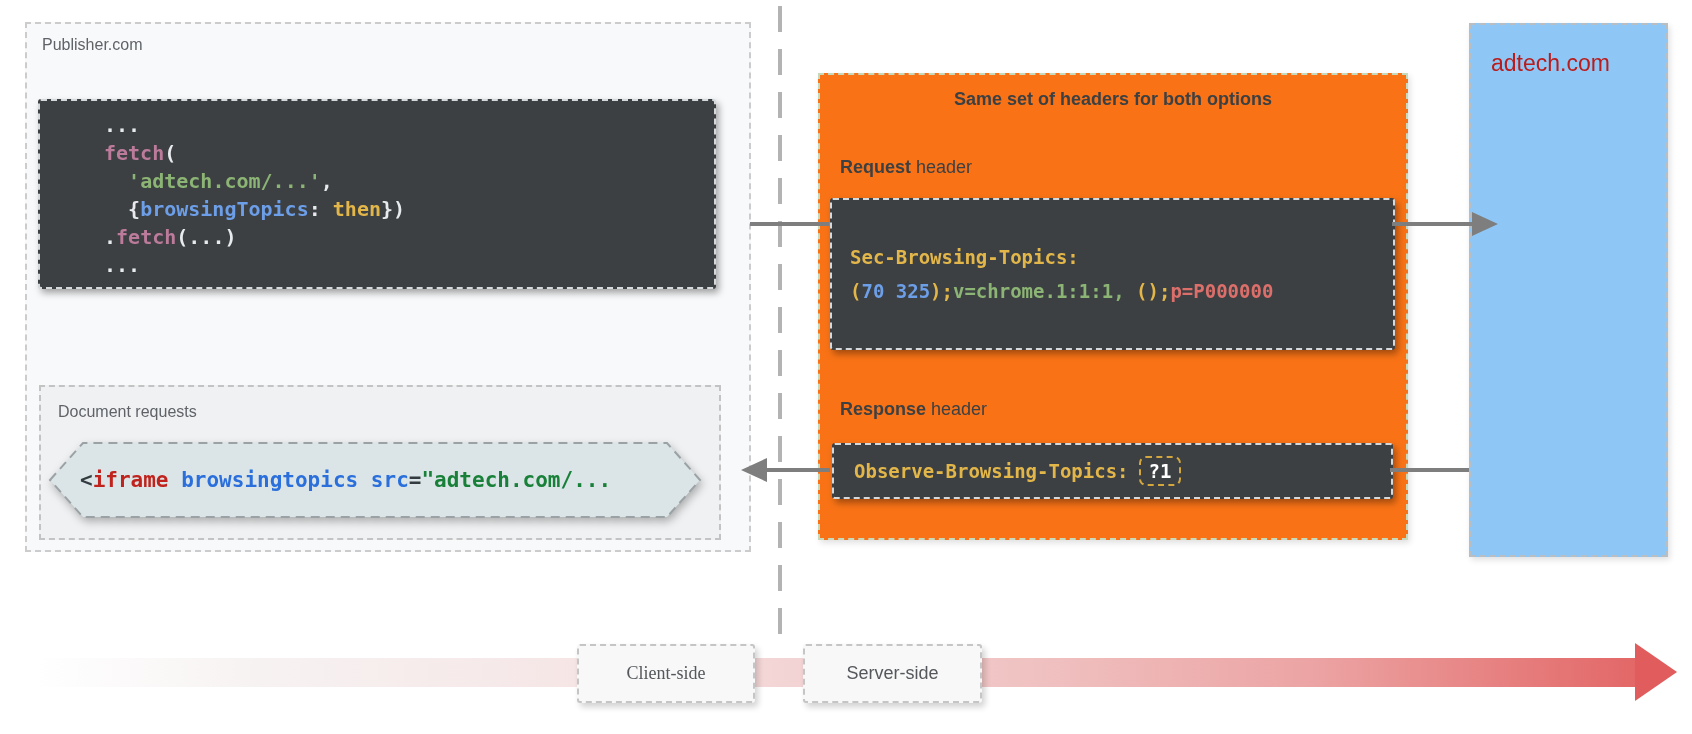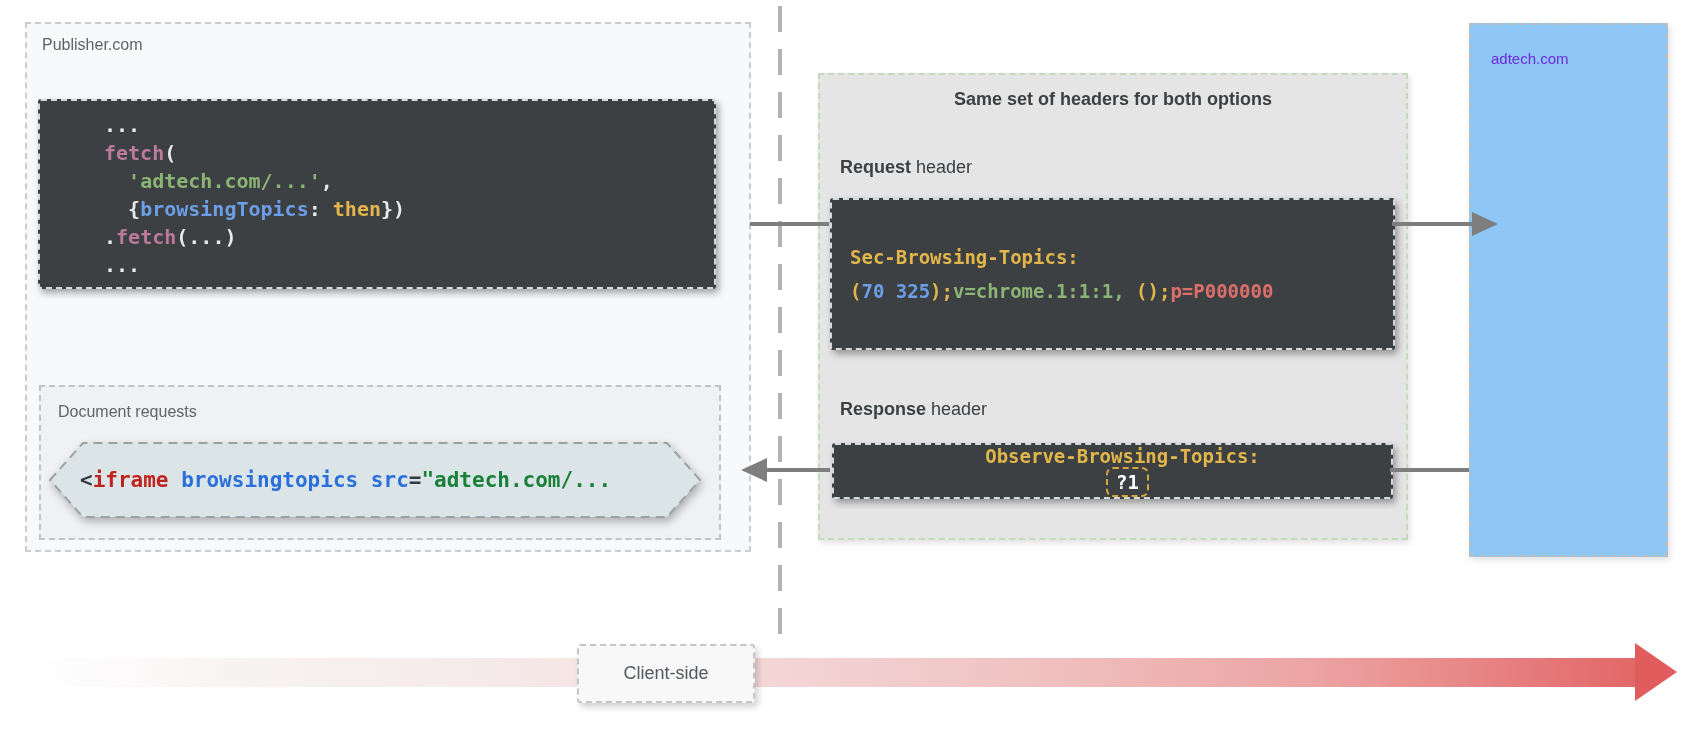--- a/index.html
+++ b/index.html
@@ -21,33 +21,33 @@
   .doc-requests{left:39px;top:385px;width:682px;height:155px;background:#f0f1f2;
                 border:2px dashed #c3c3c3;}
 
   .hexagon{position:absolute;left:47px;top:440px;width:656px;height:80px;
            filter:drop-shadow(2px 4px 4px rgba(0,0,0,.28));}
   .hexagon svg{position:absolute;left:0;top:0;}
   .hexagon .hex-text{position:absolute;left:33px;top:0;height:80px;display:flex;align-items:center;
            font-family:"DejaVu Sans Mono",monospace;font-weight:bold;font-size:21px;white-space:pre;}
 
   
-  .headers-panel{left:818px;top:73px;width:590px;height:467px;background:#e5e5e5;
+  .headers-panel{left:818px;top:73px;width:590px;height:467px;background:#f97316;
                  border:2px dashed #c5d9bd;box-shadow:2px 3px 6px rgba(0,0,0,.12);}
   .headers-title{position:absolute;left:0;top:14px;width:100%;text-align:center;
                  font-size:18px;font-weight:bold;color:#3c4043;}
   .hdr-label{position:absolute;left:20px;font-size:18px;color:#3c4043;}
   .hdr-label b{font-weight:bold;}
   .dark-block{position:absolute;background:#3c4043;border:2px dashed #d6d9db;border-radius:3px;
               box-shadow:3px 4px 7px rgba(0,0,0,.35);box-sizing:border-box;
               font-family:"DejaVu Sans Mono",monospace;font-weight:bold;font-size:19px;white-space:pre;}
   .request-block{left:10px;top:123px;width:565px;height:152px;display:flex;flex-direction:column;
                  justify-content:center;row-gap:12px;padding-left:18px;}
   .response-block{left:12px;top:368px;width:561px;height:56px;display:flex;align-items:center;
-                  padding-left:20px;flex-direction:column;}
+                  padding-left:20px;}
   .chip{display:inline-block;margin-left:10px;color:#ffffff;border:2px dashed #d4a73e;
         border-radius:7px;padding:0 8px;line-height:26px;}
 
   
   .adtech{left:1469px;top:23px;width:199px;height:534px;background:#8ec7f6;
           border:2px dashed #b9bec2;box-shadow:2px 3px 6px rgba(0,0,0,.12);}
 
   
   .separator{position:absolute;left:778px;top:6px;width:4px;height:642px;
              background:repeating-linear-gradient(to bottom,#b3b3b3 0 26px,transparent 26px 43px);}
@@ -62,21 +62,21 @@
   
   .timeline-band{position:absolute;left:35px;top:658px;width:1602px;height:29px;
      background:linear-gradient(to right,rgba(250,247,247,0) 0%,#f7f2f2 14%,#f6e7e7 32%,
      #f3d3d3 48%,#f0c2c2 62%,#eca3a3 80%,#e36767 100%);}
   .timeline-head{position:absolute;left:1635px;top:643px;width:0;height:0;
      border-top:29px solid transparent;border-bottom:29px solid transparent;
      border-left:42px solid #e15c5c;}
   .badge{position:absolute;top:644px;height:59px;background:#f8f8f8;border:2px dashed #c5c5c5;
      border-radius:3px;box-shadow:3px 4px 6px rgba(0,0,0,.18);display:flex;align-items:center;
      justify-content:center;font-size:18px;color:#54585c;box-sizing:border-box;}
-  .badge-client{left:577px;width:178px;}
+  .badge-client{left:577px;width:178px;font-family:Liberation Serif, serif;}
   .badge-server{left:803px;width:179px;}
 </style>
 </head>
 <body>
 
 <div id="stage">
 
   <div class="panel publisher">
     <div class="panel-label" style="left:15px;top:12px;">Publisher.com</div>
   </div>
@@ -117,29 +117,32 @@
       <b>Response</b><span> header</span>
     </div>
 
     <div class="dark-block response-block">
       <span><span style="color: rgb(227, 182, 74);">Observe-Browsing-Topics:</span></span>
       <span class="chip">?1</span>
     </div>
   </div>
 
   <div class="panel adtech">
-    <div class="panel-label" style="left:20px;top:25px;font-size:15px;color:#6d28d9;">adtech.com</div>
+    <div class="panel-label" style="left:20px;top:25px;font-size:23px;color:#b91c1c;">adtech.com</div>
   </div>
 
   <div class="separator"></div>
 
   <div class="timeline-band"></div>
   <div class="timeline-head"></div>
   <div class="badge badge-client">
     <span>Client-side</span>
+  </div>
+  <div class="badge badge-server">
+    <span>Server-side</span>
   </div>
 
   <div class="h-line" style="left:750px;top:222px;width:79px;"></div>
   <div class="h-line" style="left:1392px;top:222px;width:82px;"></div>
   <div class="tri-right" style="left:1472px;top:212px;"></div>
 
   <div class="tri-left" style="left:741px;top:458px;"></div>
   <div class="h-line" style="left:765px;top:468px;width:65px;"></div>
   <div class="h-line" style="left:1390px;top:468px;width:79px;"></div>
 

